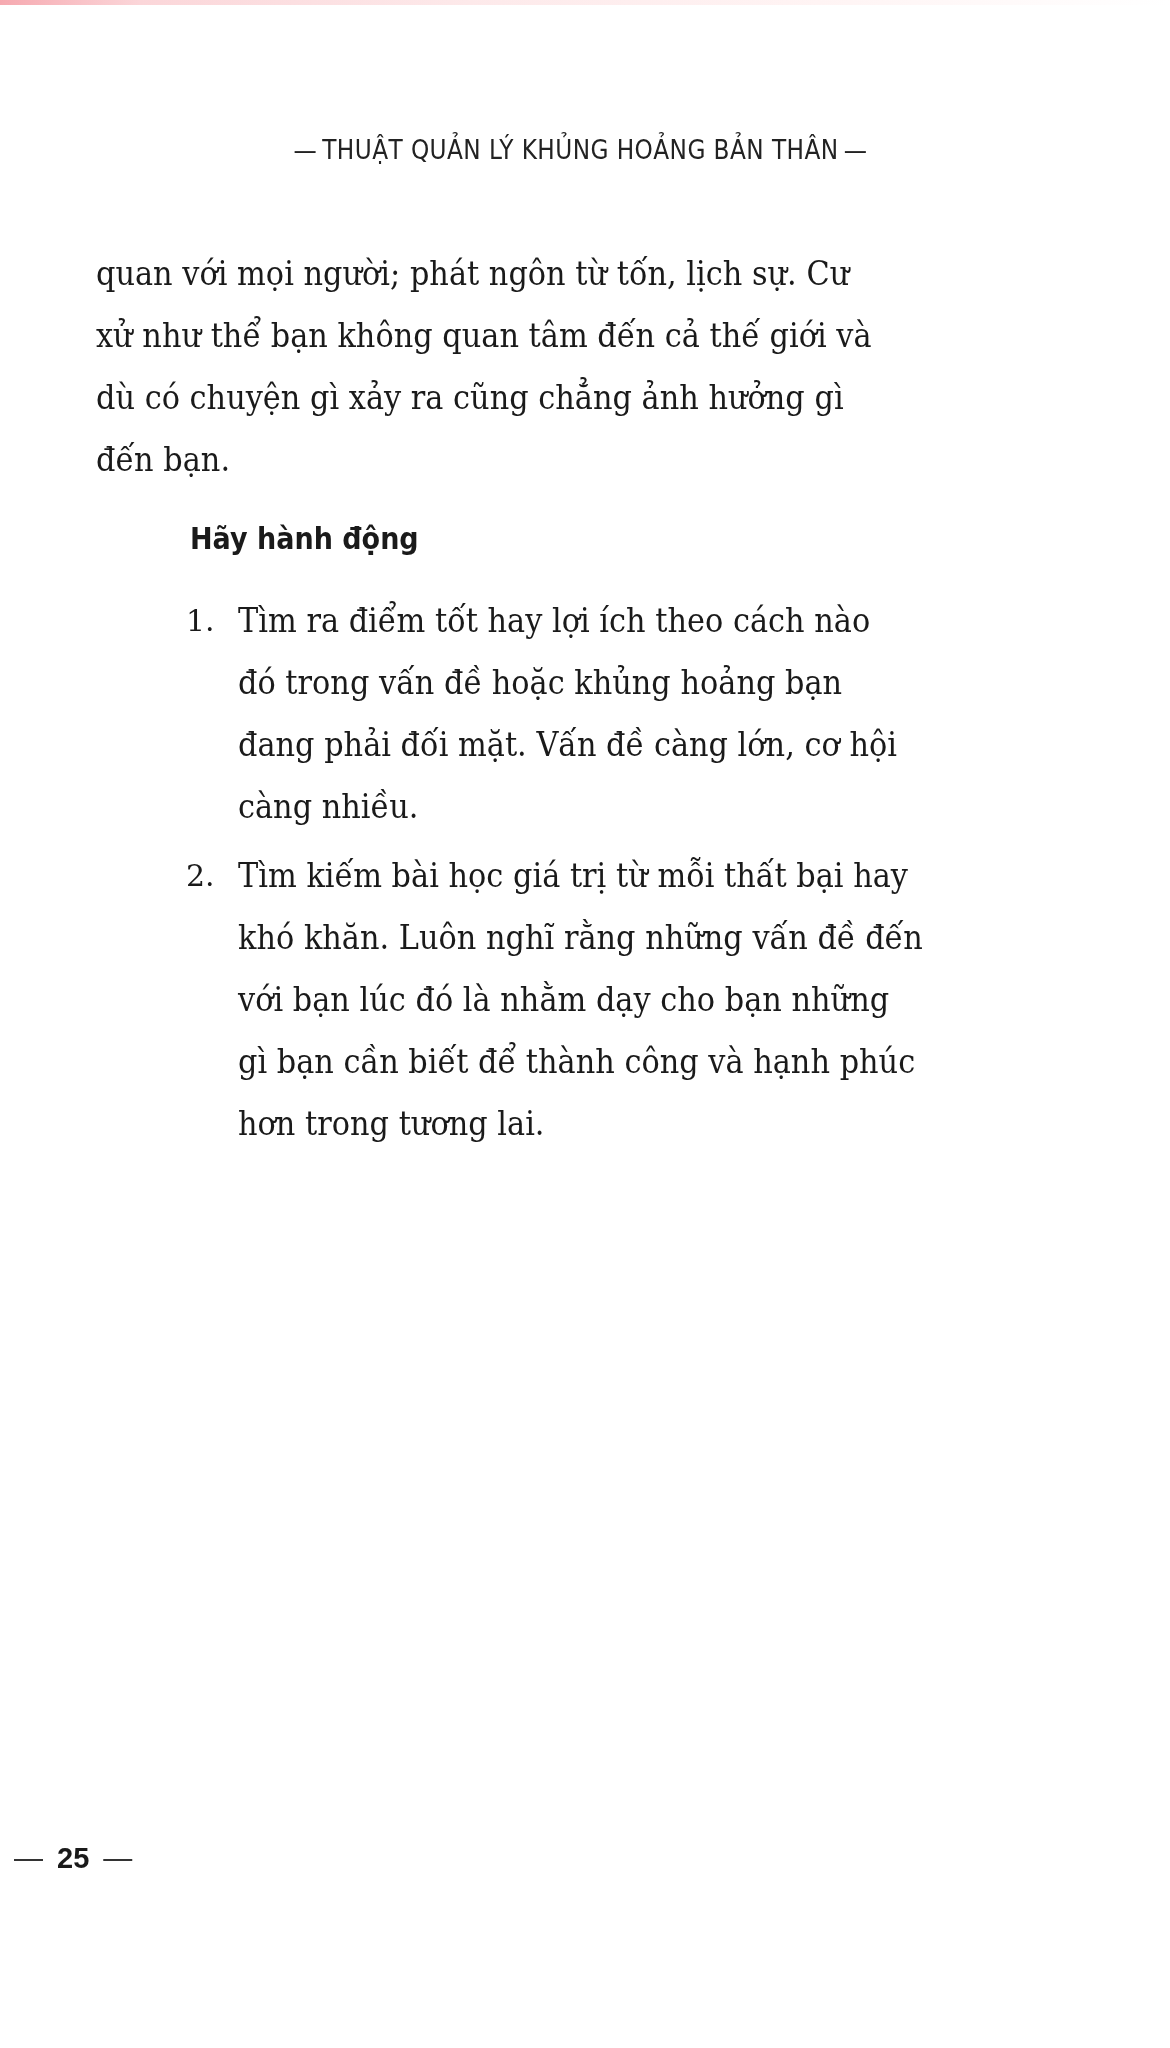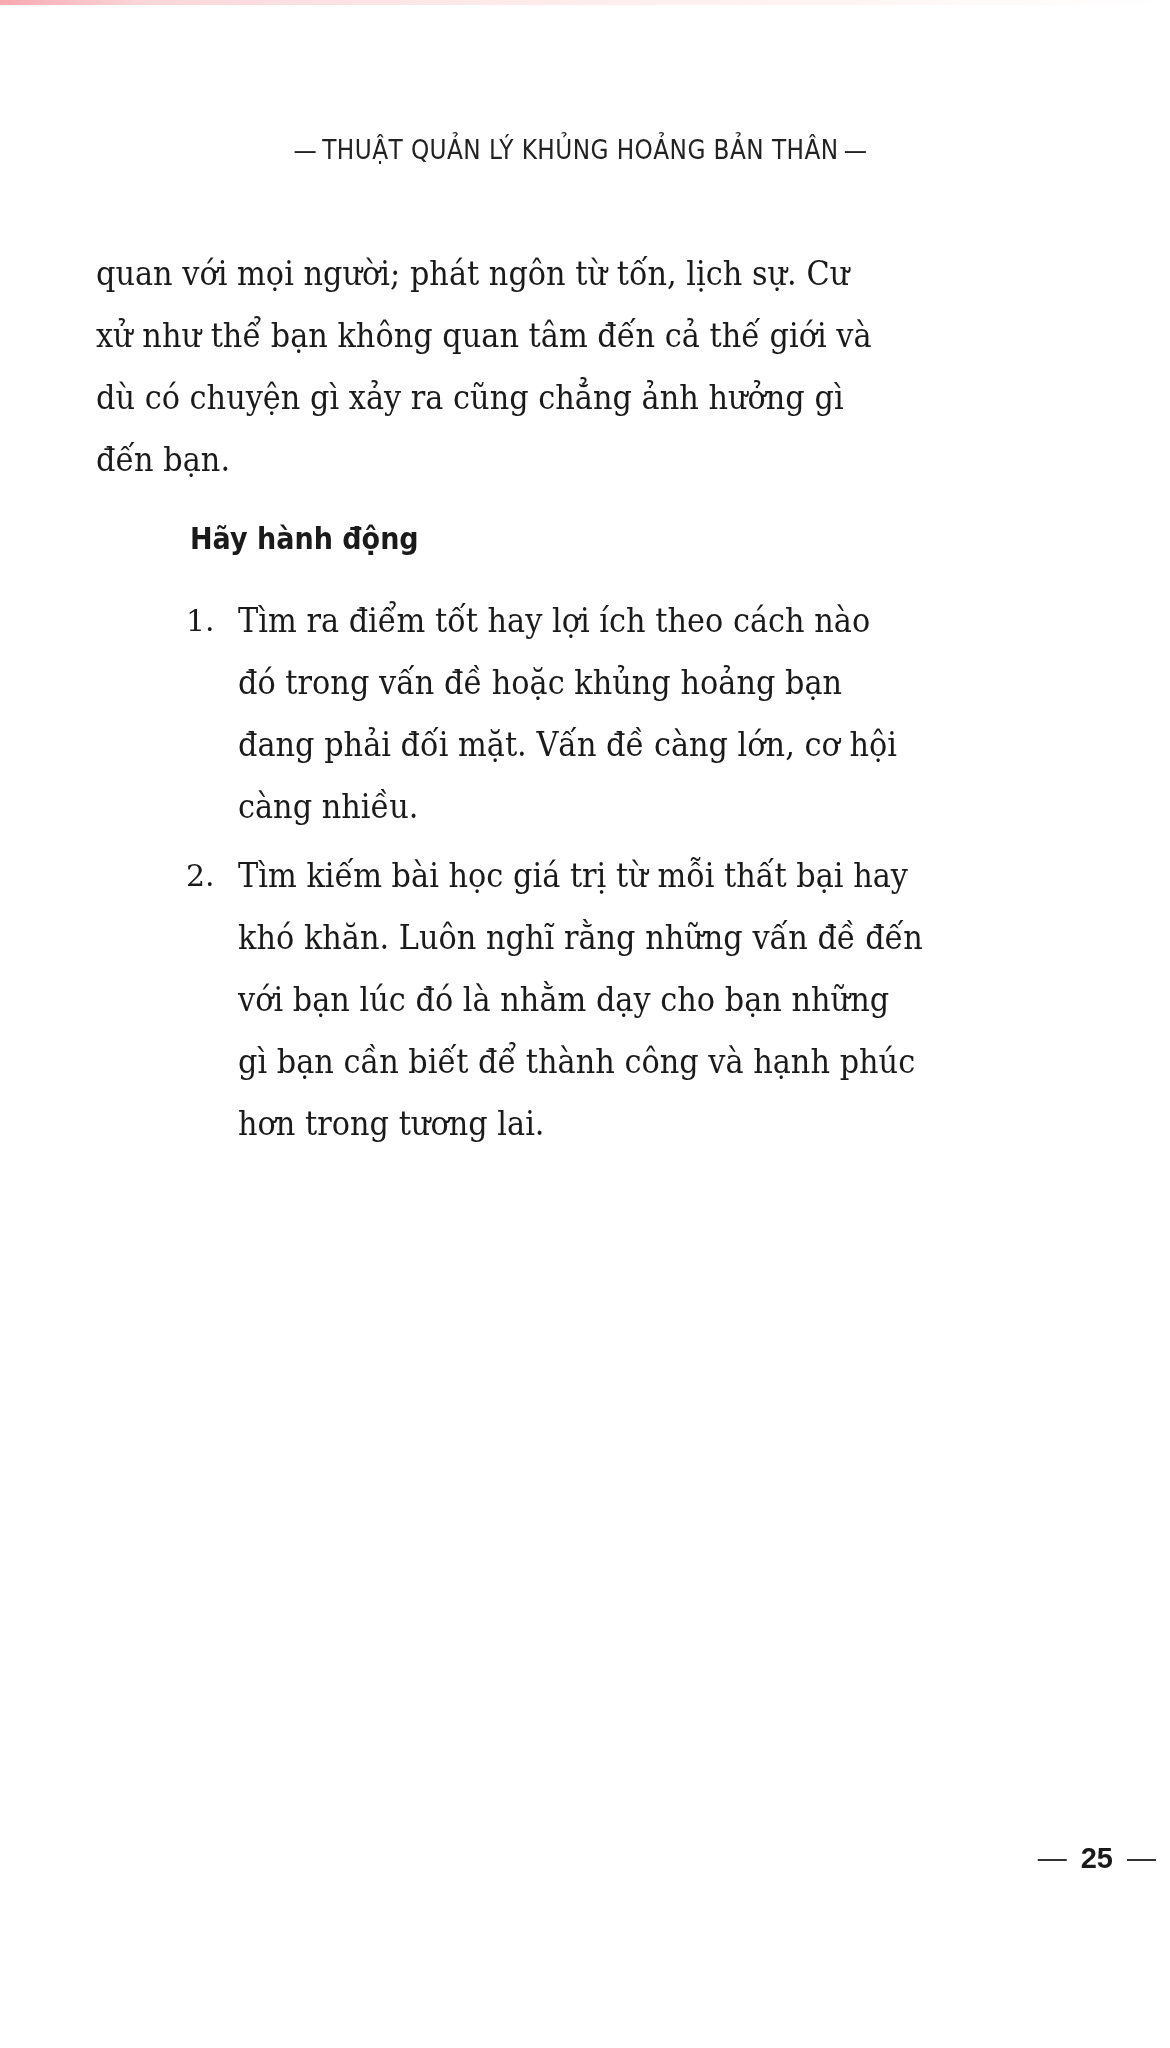--- a/index.html
+++ b/index.html
@@ -96,21 +96,21 @@
     }
     .list-item .item-text .line {
       display: block;
       white-space: nowrap;
     }
     .page-number {
       position: absolute;
       left: 0;
       width: 1170px;
       top: 1842px;
-      text-align: right;
+      text-align: left;
       font-family: "Liberation Sans", sans-serif;
       font-weight: bold;
       font-size: 29px;
       color: #1a1a1a;
     }
     .page-number .dash {
       font-weight: normal;
       display: inline-block;
       margin: 0 14px;
       color: #333;

